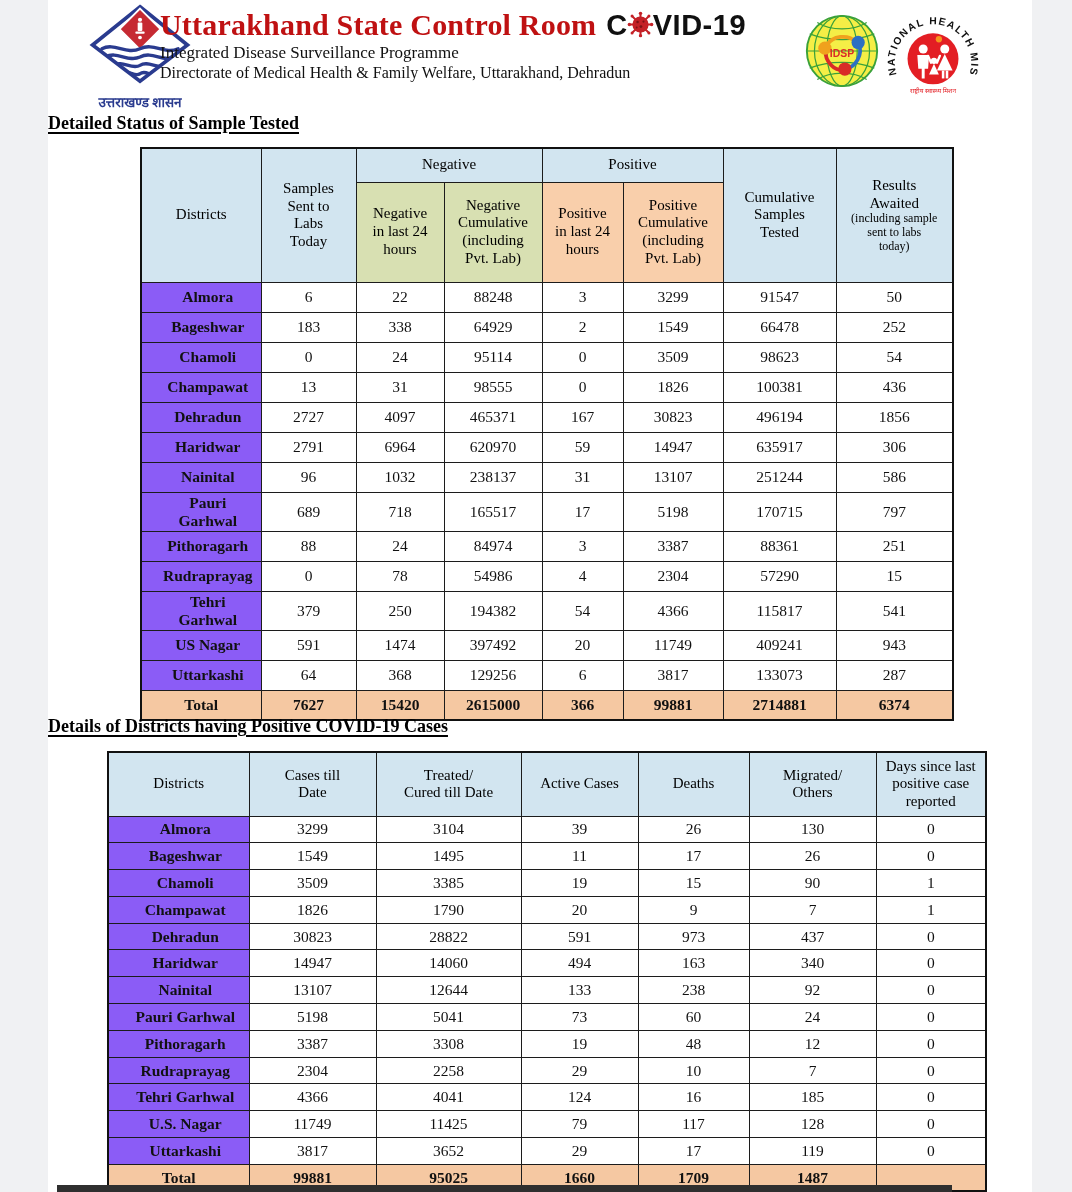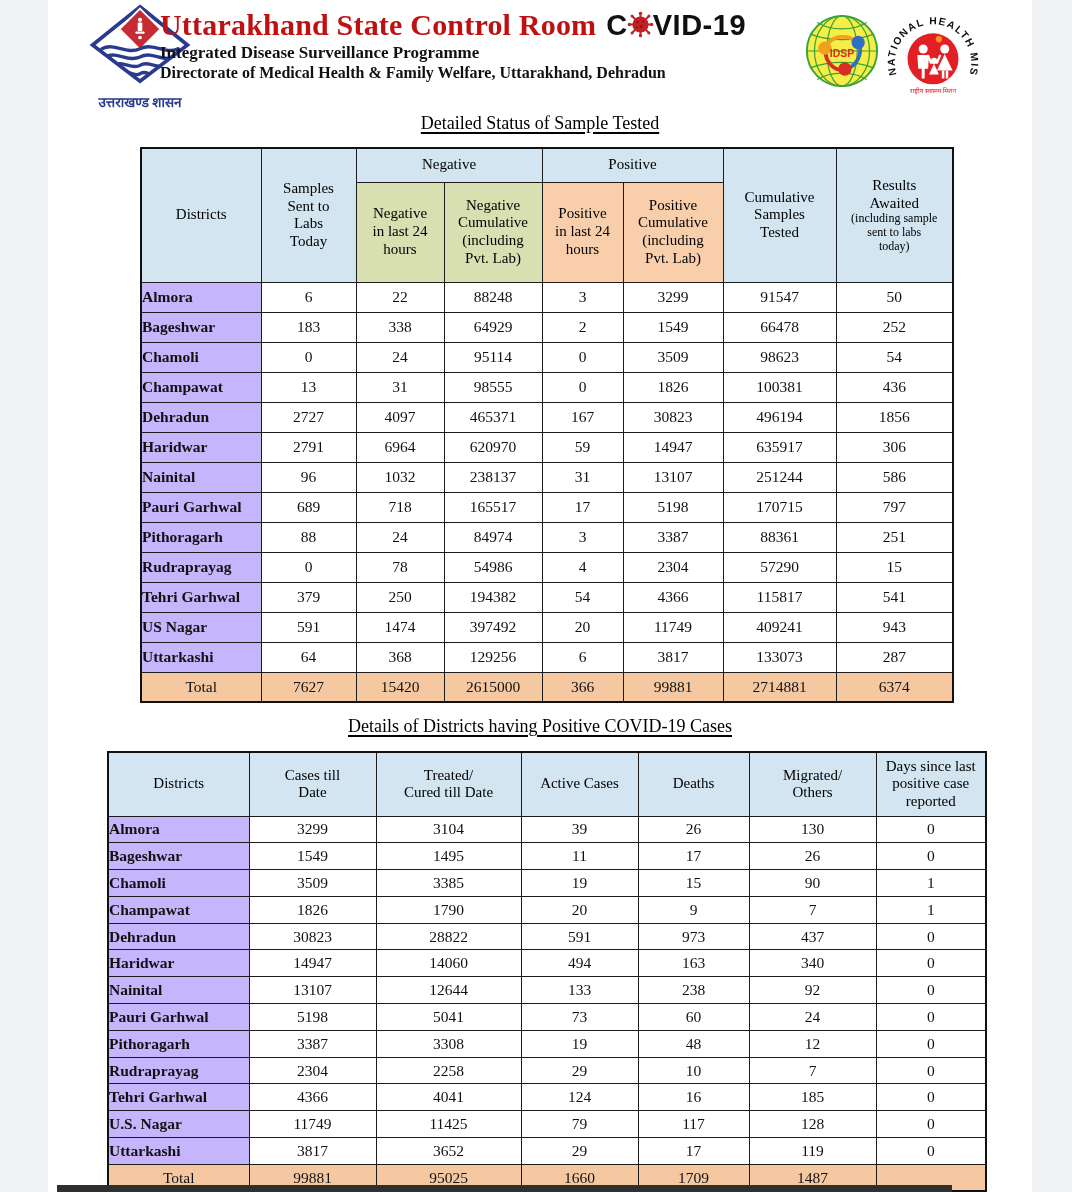--- a/index.html
+++ b/index.html
@@ -18,28 +18,28 @@
   }
   
   .brand { position:absolute; left:36px; top:4px; width:112px; text-align:center; }
   .brand svg { display:block; margin:0 auto; }
   .brand-caption { font-size:13.5px; font-weight:bold; color:#2a3b8f; margin-top:9px; white-space:nowrap; }
   .header-text { position:absolute; left:112px; top:8px; width:680px; text-align:left; }
   .title-line { white-space:nowrap; }
   .main-title { color:#bf1112; font-size:30px; font-weight:bold; letter-spacing:0.2px; }
   .covid-word { font-family:"Liberation Sans","DejaVu Sans",sans-serif; font-weight:bold; font-size:29px; color:#101010; letter-spacing:0.5px; margin-left:6px; }
   .covid-word svg { vertical-align:-3px; margin:0 -1px; }
-  .sub1 { font-size:17px; font-weight:bold; color:#111; margin-top:1px; }
-  .sub2 { font-size:16px; font-weight:bold; color:#111; margin-top:1px; }
+  .sub1 { font-size:17px; font-weight:normal; color:#111; margin-top:1px; }
+  .sub2 { font-size:16px; font-weight:normal; color:#111; margin-top:1px; }
   .idsp { position:absolute; left:756px; top:13px; }
   .nhm  { position:absolute; left:836px; top:1px; }
   
   .tbl-title {
     position:absolute; left:0; width:100%;
-    text-align:center; font-size:18px; font-weight:normal; color:#000;
+    font-size:18px; font-weight:bold; color:#000;
     text-decoration:underline; text-decoration-thickness:2px; text-underline-offset:3px;
   }
   .t1-title { top:113px; }
   .t2-title { top:716px; }
   
   table { border-collapse:collapse; table-layout:fixed; position:absolute; background:#fff; }
   .t1-table { left:92px; top:147px; width:812px; }
   .t2-table { left:59px;  top:751px; width:878px; }
   th, td { border:1.6px solid #1c1c1c; padding:1px 4px; text-align:center; vertical-align:middle; }
   table { border:2.5px solid #111; }
@@ -48,24 +48,24 @@
   th .note { display:block; font-size:12px; line-height:1.15; white-space:pre-line; }
   .t1-table thead tr.group-row { height:34px; }
   .t1-table thead tr.sub-row   { height:100px; }
   .t1-table tbody tr { height:30px; }
   .t2-table thead tr { height:64px; }
   .t2-table tbody tr { height:26.8px; }
   th.green { background:#d8e0b2; }
   th.peach { background:#f9cfab; }
   td { font-size:15.5px; color:#111; }
   td.c0 {
-    background:#c4b5fd; font-weight:bold; text-align:left; padding-left:0;
+    background:#8b5cf6; font-weight:bold; text-align:center; padding-left:17px;
     font-size:15.5px;
   }
-  tr.total-row td { background:#f5c8a2; font-weight:normal; }
+  tr.total-row td { background:#f5c8a2; font-weight:bold; }
   tr.total-row td.c0 { text-align:center; padding-left:4px; }
   
   .bottom-bar { position:absolute; left:9px; top:1185px; width:895px; height:7px; background:#2f2f2f; }
 </style>
 </head>
 <body>
 
 <div class="doc">
 
   <div class="brand">

